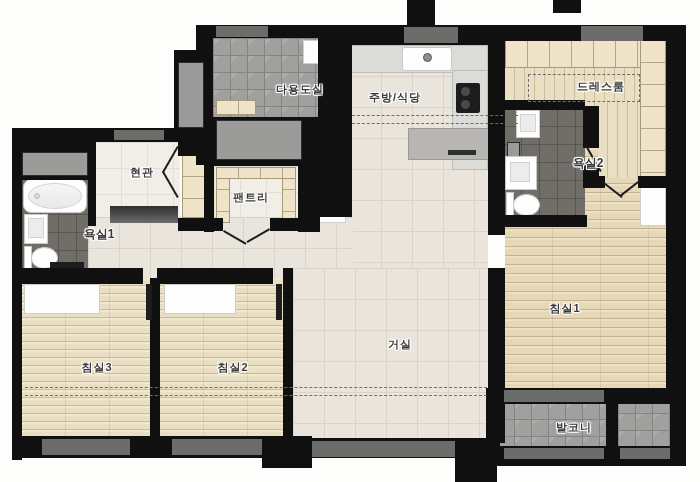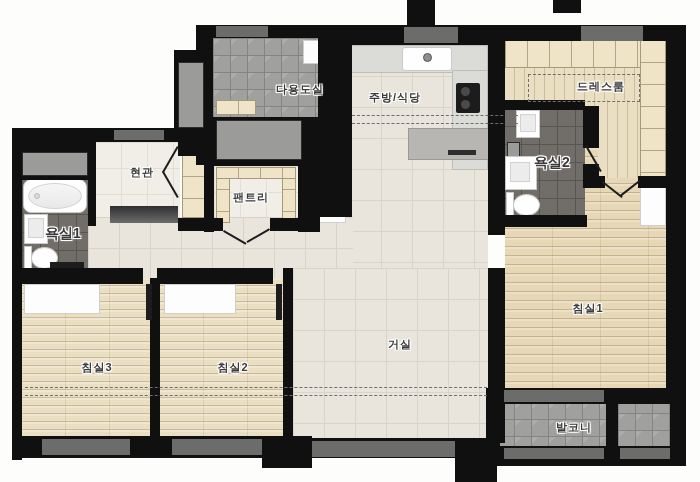--- a/index.html
+++ b/index.html
@@ -39,21 +39,21 @@
        background-image:linear-gradient(#6c6c6a 0, #6c6c6a 0),linear-gradient(transparent 45%,#7d7d7b 45%,#7d7d7b 55%,transparent 55%);}
   .gb{background:#9b9b9a;border:1px solid #2c2c2c;}
   .wht{background:#fdfdfd;border:1px solid #cfcfcb;}
   .cnt{background:#dbdbd8;border:1px solid #bdbdba;}
   .dash{height:0;border-top:1px dashed #6e6e6e;}
   .dashbox{border:1px dashed #6e6e6e;background:transparent;}
   .dl{background:#1d1d1d;}
   .lbl{transform:translate(-50%,-50%);font-weight:bold;font-size:11px;color:#3a3a3a;
        white-space:nowrap;letter-spacing:1px;
        text-shadow:-1px -1px 0 #fff,1px -1px 0 #fff,-1px 1px 0 #fff,1px 1px 0 #fff,0 0 3px #fff;}
-  .lbl.sm{font-size:14px;letter-spacing:0;}
+  .lbl.sm{font-size:12px;letter-spacing:0;margin-left:36px;}
   .fixture-white{background:#fefefe;border:1px solid #c9c9c6;}
   .oval{border-radius:50%;}
 </style>
 </head>
 <body>
 
 <div id="canvas">
 
   <div class="tg" style="left:213px;top:38px;width:120px;height:79px"></div>
   <div class="tb" style="left:350px;top:45px;width:138px;height:225px"></div>
@@ -195,16 +195,16 @@
   <div class="lbl" style="left:300px;top:89px">다용도실</div>
   <div class="lbl" style="left:395px;top:97px">주방/식당</div>
   <div class="lbl" style="left:601px;top:86px">드레스룸</div>
   <div class="lbl" style="left:142px;top:172px">현관</div>
   <div class="lbl" style="left:251px;top:197px">팬트리</div>
   <div class="lbl sm" style="left:63px;top:234px">욕실1</div>
   <div class="lbl sm" style="left:552px;top:163px">욕실2</div>
   <div class="lbl" style="left:97px;top:367px">침실3</div>
   <div class="lbl" style="left:233px;top:367px">침실2</div>
   <div class="lbl" style="left:400px;top:344px">거실</div>
-  <div class="lbl" style="left:588px;top:308px">침실1</div>
+  <div class="lbl" style="left:565px;top:308px">침실1</div>
   <div class="lbl" style="left:574px;top:427px">발코니</div>
 
 </div>
 
 </body></html>

